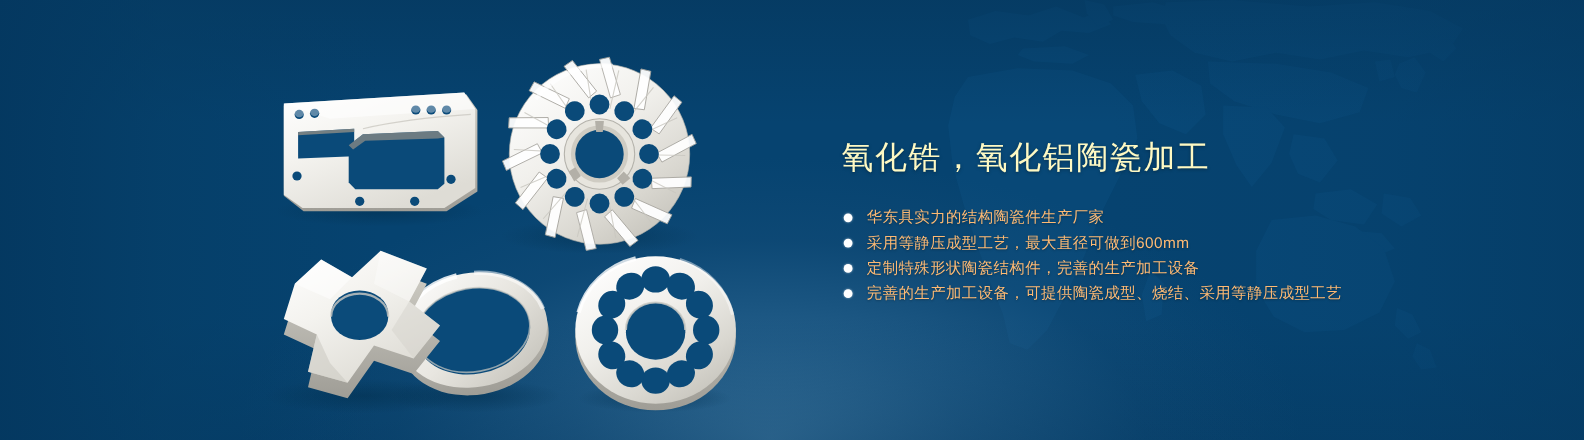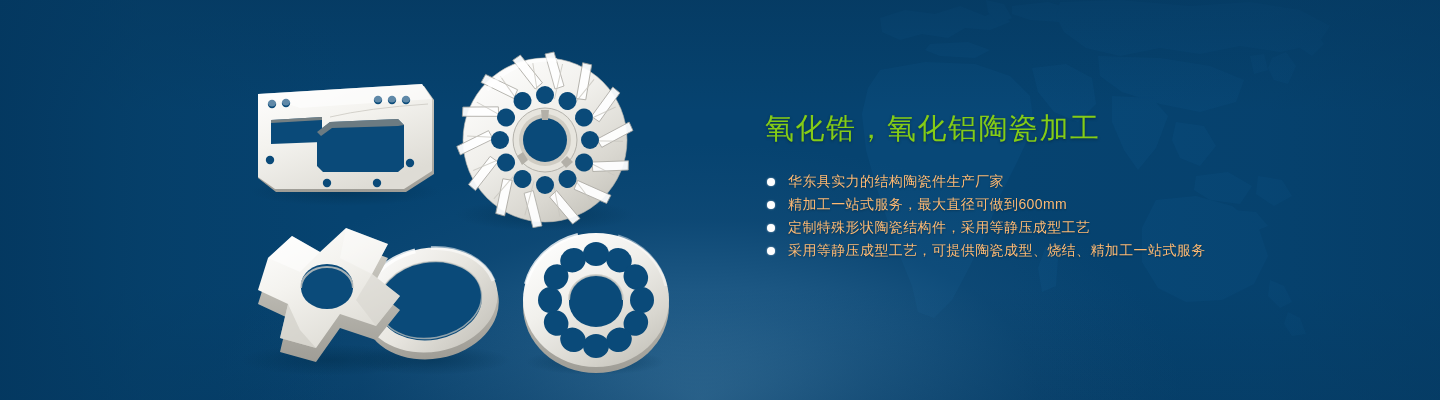--- a/index.html
+++ b/index.html
@@ -66,27 +66,28 @@
   }
 
   
   .text-block {
     position: absolute;
     left: 765px;
     top: 108px;
     width: 640px;
   }
   .headline {
-    color: #84cc16;
+    color: #fef9c3;
     font-size: 29px;
     line-height: 40px;
     letter-spacing: 1.5px;
     font-weight: 400;
     white-space: nowrap;
     text-shadow: 0 1px 3px rgba(0,0,0,0.35);
+    margin-top: 16px;
   }
   .bullets {
     list-style: none;
     margin: 22px 0 0 0;
     padding: 0;
   }
   .bullets li {
     position: relative;
     color: #fdba74;
     font-size: 14px;
@@ -368,26 +369,26 @@
   <div class="text-block">
     <div class="headline">氧化锆，氧化铝陶瓷加工</div>
 
     <ul class="bullets">
       <li>
         <span class="dot"></span>
         <span>华东具实力的结构陶瓷件生产厂家</span>
       </li>
       <li>
         <span class="dot"></span>
-        <span>精加工一站式服务，最大直径可做到600mm</span>
+        <span>采用等静压成型工艺，最大直径可做到600mm</span>
       </li>
       <li>
         <span class="dot"></span>
-        <span>定制特殊形状陶瓷结构件，采用等静压成型工艺</span>
+        <span>定制特殊形状陶瓷结构件，完善的生产加工设备</span>
       </li>
       <li>
         <span class="dot"></span>
-        <span>采用等静压成型工艺，可提供陶瓷成型、烧结、精加工一站式服务</span>
+        <span>完善的生产加工设备，可提供陶瓷成型、烧结、采用等静压成型工艺</span>
       </li>
     </ul>
   </div>
 
 </div>
 
 </body></html>

